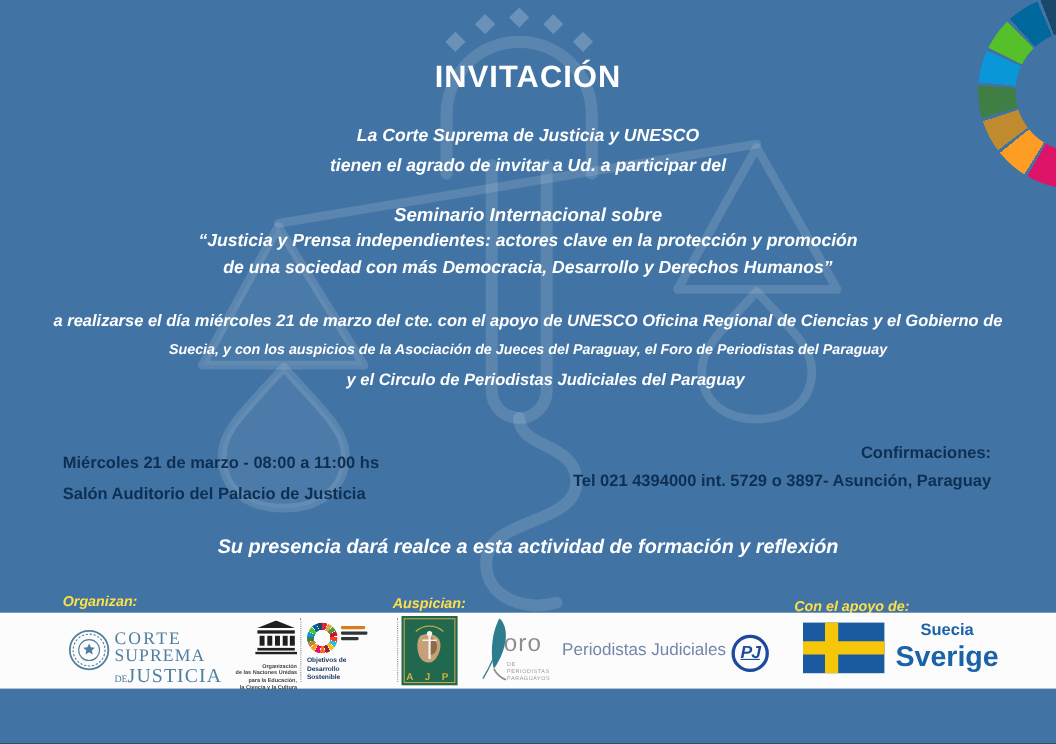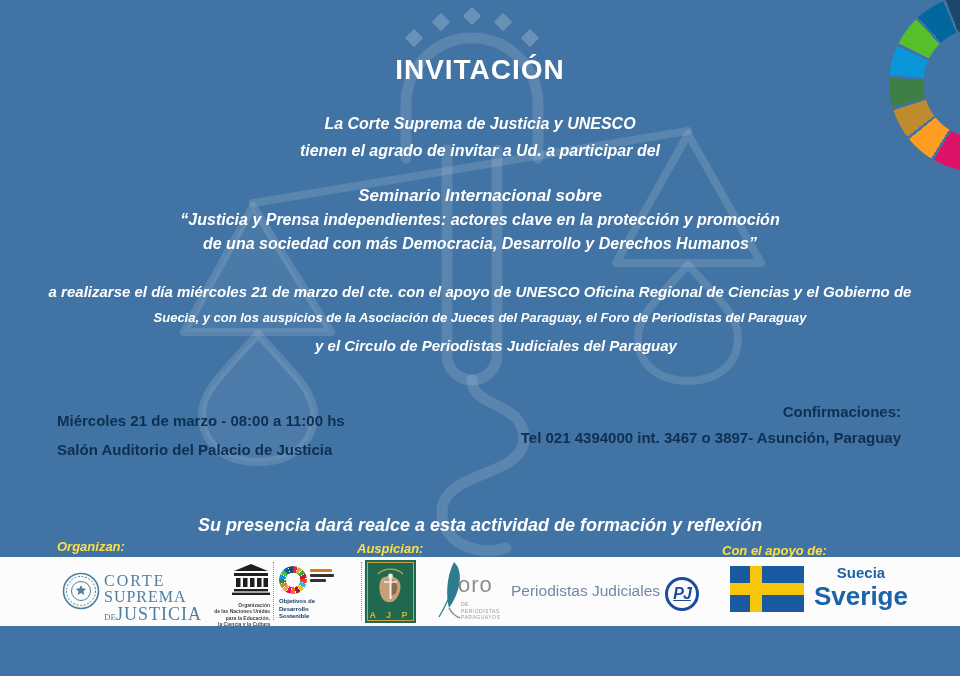--- a/index.html
+++ b/index.html
@@ -21,21 +21,21 @@
   .q1     { top:211px; font-size:16px; }
   .q2     { top:235px; font-size:16px; }
   .d1 { top:283px; font-size:15px; }
   .d2 { top:310px; font-size:13px; }
   .d3 { top:337px; font-size:15px;padding-left:32px; }
   .sched1 { left:57px; top:412px; font-size:15px; }
   .sched2 { left:57px; top:441px; font-size:15px; }
   .conf-wrap { right:59px; top:403px; text-align:right; }
   .conf1 { font-size:15px; }
   .conf2 { margin-top:9px; font-size:15px; }
-  .closing { top:487px; font-size:18px;margin-top:28px; }
+  .closing { top:487px; font-size:18px; }
 
   .org-label { left:57px;  top:539px; font-size:13px; }
   .aus-label { left:357px; top:541px; font-size:13px; }
   .sup-label { left:722px; top:543px; font-size:13px; }
   .lbl { color:#fde047; font-style:italic; font-weight:bold; }
 
   
   .sdg-ring {
     border-radius:50%;
     -webkit-mask: radial-gradient(circle closest-side, transparent 61%, #000 62%);
@@ -162,21 +162,21 @@
   <div class="abs ctr wit q2">de una sociedad con más Democracia, Desarrollo y Derechos Humanos”</div>
   <div class="abs ctr wit d1">a realizarse el día miércoles 21 de marzo del cte. con el apoyo de UNESCO Oficina Regional de Ciencias y el Gobierno de</div>
   <div class="abs ctr wit d2">Suecia, y con los auspicios de la Asociación de Jueces del Paraguay, el Foro de Periodistas del Paraguay</div>
   <div class="abs ctr wit d3">y el Circulo de Periodistas Judiciales del Paraguay</div>
 
   <div class="abs dark sched1">Miércoles 21 de marzo - 08:00 a 11:00 hs</div>
   <div class="abs dark sched2">Salón Auditorio del Palacio de Justicia</div>
 
   <div class="abs conf-wrap">
     <div class="dark conf1">Confirmaciones:</div>
-    <div class="dark conf2">Tel 021 4394000 int. 3467 o 3897- Asunción, Paraguay</div>
+    <div class="dark conf2">Tel 021 4394000 int. 5729 o 3897- Asunción, Paraguay</div>
   </div>
 
   <div class="abs ctr wit closing">Su presencia dará realce a esta actividad de formación y reflexión</div>
 
   <div class="abs lbl org-label">Organizan:</div>
   <div class="abs lbl aus-label">Auspician:</div>
   <div class="abs lbl sup-label">Con el apoyo de:</div>
 
   <div class="abs strip">
 

